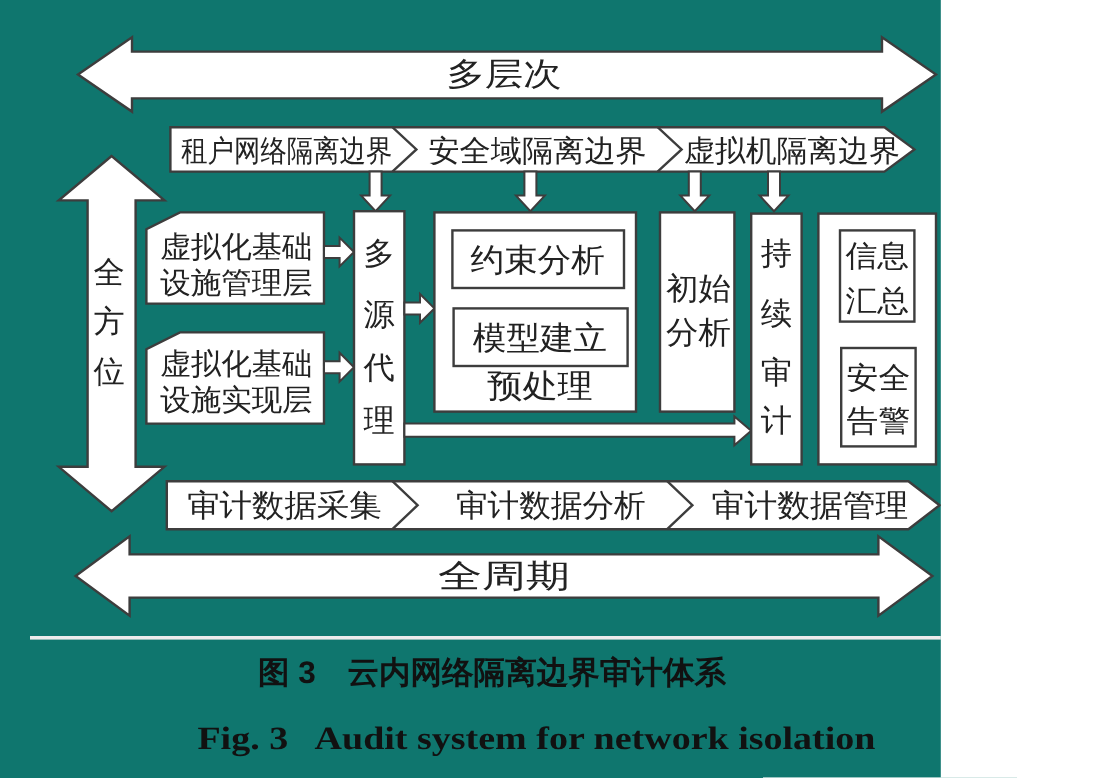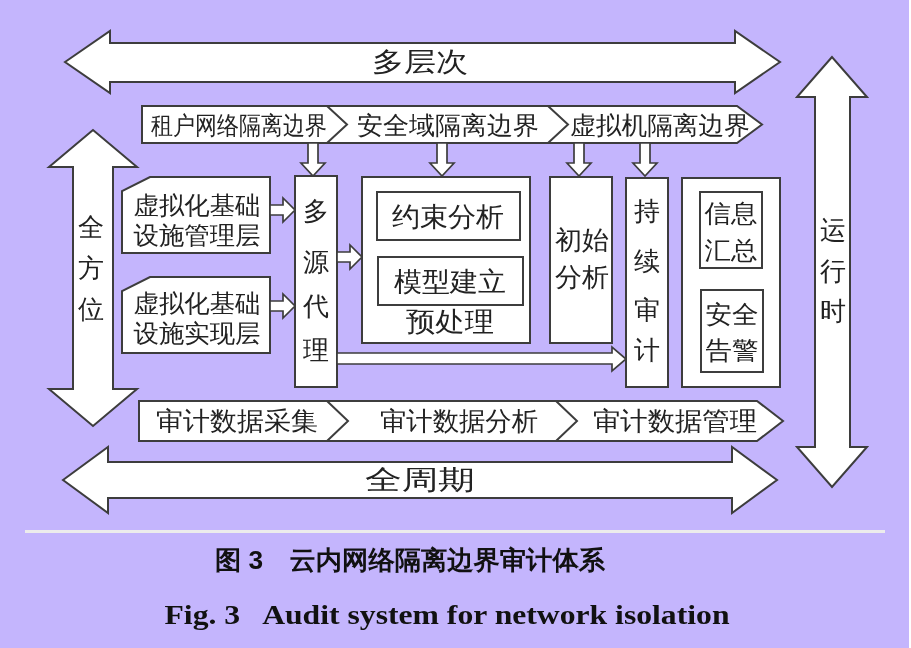--- a/index.html
+++ b/index.html
@@ -1,16 +1,16 @@
 <!DOCTYPE html>
 <html><head>
 <meta charset="utf-8">
 <style>
   html,body{margin:0;padding:0;background:#fff;}
-  .stage{position:relative;width:909px;height:648px;background:#c4b5fd;overflow:hidden;}
+  .stage{position:relative;width:784px;height:648px;background:#0f766e;overflow:hidden;}
   svg{display:block;}
   svg text{
     font-family:"Liberation Serif","DejaVu Serif",serif;
     fill:#222222;
     white-space:pre;
     text-anchor:middle;
   }
   .fs25{font-size:25px;}
   .fs26{font-size:26px;}
   .fs27{font-size:27px;}

